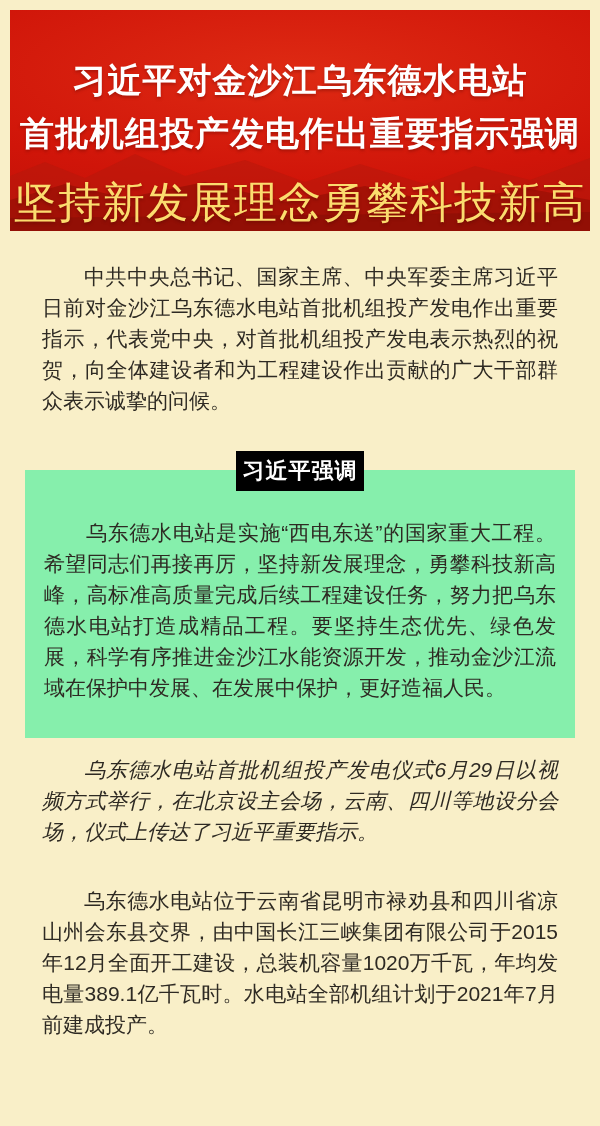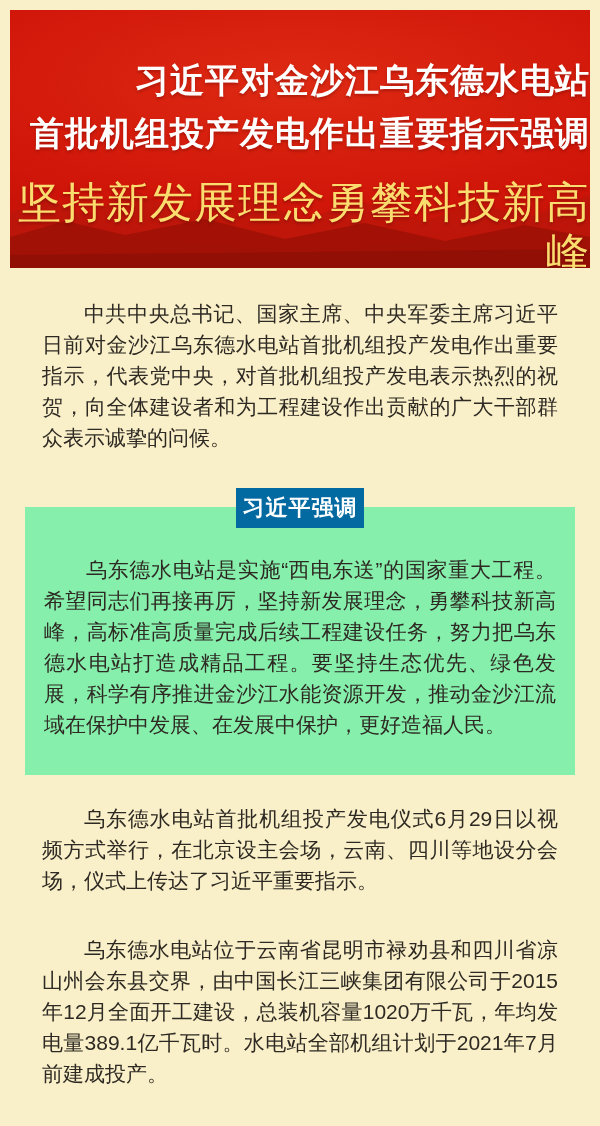--- a/index.html
+++ b/index.html
@@ -10,24 +10,24 @@
     background: #f9efc8;
     font-family: "Liberation Sans", "DejaVu Sans", sans-serif;
     overflow: hidden;
     position: relative;
   }
 
   
   .header {
     position: relative;
     margin: 10px 10px 0;
-    height: 258px;
+    height: 221px;
     background: radial-gradient(ellipse 120% 90% at 50% 28%, #de2a13 0%, #d01509 55%, #b80f06 100%);
     overflow: hidden;
-    text-align: right;
+    text-align: center;
   }
   .header .mountains {
     position: absolute;
     left: 0; bottom: 0;
     width: 100%; height: 105px;
     display: block;
   }
   .header .titles {
     position: relative;
     z-index: 2;
@@ -54,31 +54,31 @@
   
   .para {
     margin: 0 42px;
     color: #2e2a23;
     font-size: 21px;
     line-height: 31px;
     text-align: justify;
     text-indent: 2em;
   }
   .para-1 { margin-top: 30px; }
-  .para-2 { margin-top: 28px; }
+  .para-2 { margin-top: 16px; font-style: italic; }
   .para-3 { margin-top: 38px; }
 
   
   .badge {
     position: relative;
     z-index: 3;
     margin: 35px auto 0;
     width: 128px;
     height: 40px;
-    background: #0369a1;
+    background: #000000;
     display: flex;
     align-items: center;
     justify-content: center;
   }
   .badge span {
     color: #ffffff;
     font-size: 22px;
     font-weight: bold;
     letter-spacing: 1px;
   }

